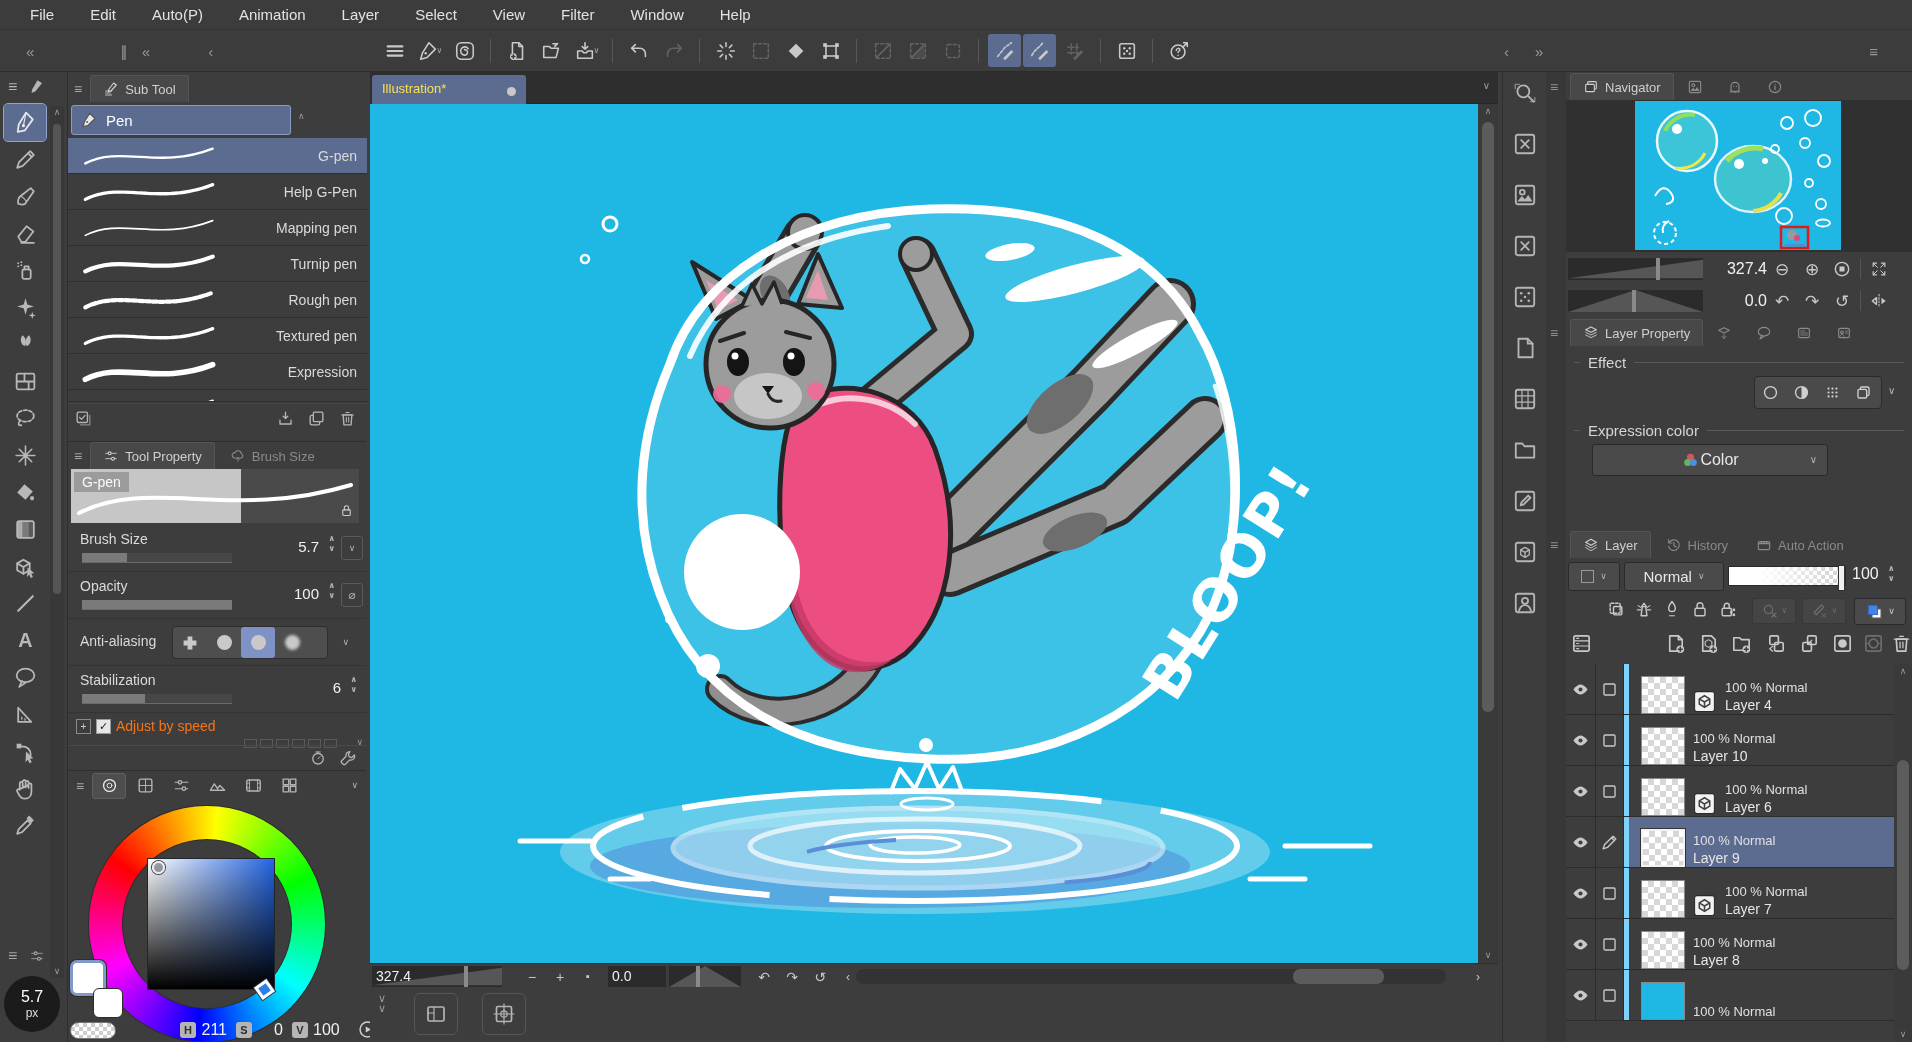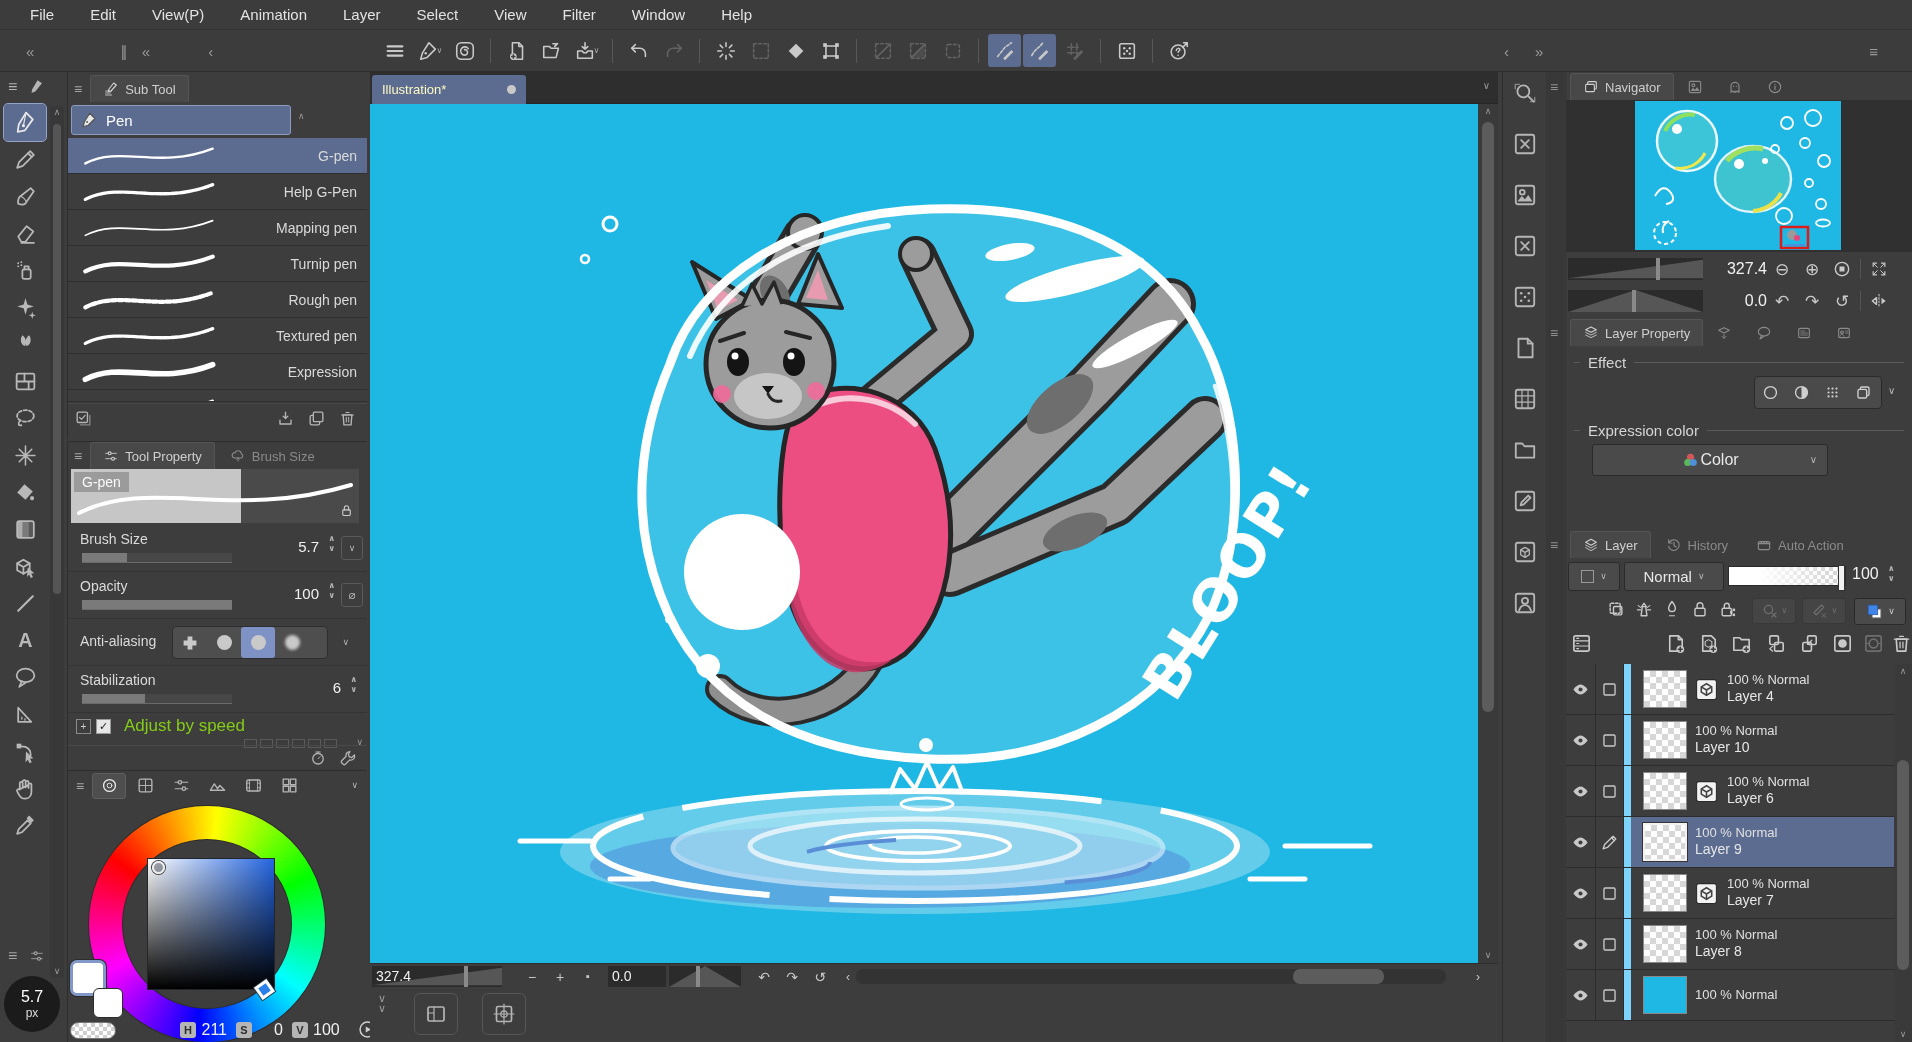--- a/index.html
+++ b/index.html
@@ -76,21 +76,21 @@
 .aagroup{position:absolute;left:104px;top:6px;width:156px;height:33px;background:#4e4e4e;border:1px solid #2e2e2e;border-radius:4px;display:flex}
 .aacell{width:34px;height:31px;display:flex;align-items:center;justify-content:center}
 .aacell.sel{background:#7f92c6;border-radius:3px}
 .aacell .c{width:15px;height:15px;border-radius:50%;background:#c9c9c9}
 .aacell .c.b1{filter:blur(.7px)}
 .aacell .c.b2{filter:blur(1.6px)}
 .aa-dd{position:absolute;right:18px;top:18px;font-size:9px;color:#b5b5b5}
 .adjrow{position:absolute;left:0;top:271px;width:299px;height:26px;display:flex;align-items:center;gap:5px;padding-left:8px}
 .pbox{width:15px;height:15px;border:1px solid #8a8a8a;display:flex;align-items:center;justify-content:center;font-size:10px;color:#cfcfcf}
 .cbox{width:15px;height:15px;background:#e6e6e6;border:1px solid #999;display:flex;align-items:center;justify-content:center;font-size:11px;color:#222;font-weight:bold}
-.adjlabel{font-size:17px;color:#84cc16;margin-left:8px}
+.adjlabel{font-size:14px;color:#f97316;margin-left:0}
 .tp-minirow{position:absolute;left:0;top:297px;width:299px;height:10px;overflow:hidden;display:flex;gap:3px;justify-content:flex-end;padding-right:30px}
 .tp-minirow b{width:13px;height:9px;border:1px solid #5a5a5a}
 .tpscroll{position:absolute;right:3px;top:296px;font-size:9px;color:#9a9a9a}
 .tp-footer{position:absolute;left:0;bottom:0;width:299px;height:25px;border-top:1px solid #4a4a4a;display:flex;justify-content:flex-end;align-items:center;gap:12px;padding-right:10px;color:#b5b5b5}
 .tp-footer svg{width:18px;height:18px}
 
 #color-strip{position:absolute;left:67px;top:698px;width:299px;height:30px;border-left:1px solid #2e2e2e;border-top:1px solid #2e2e2e;display:flex;align-items:center}
 #color-strip .pt-menu{margin:0 8px}
 .ctab{width:34px;height:26px;display:flex;align-items:center;justify-content:center;color:#b5b5b5}
 .ctab svg{width:19px;height:19px}
@@ -116,21 +116,21 @@
 .hsv .play svg{width:21px;height:21px}
 
 #brush-ind{position:absolute;left:0;top:868px;width:66px;height:102px}
 #brush-ind .hdr{display:flex;gap:12px;padding:8px 0 0 8px;color:#a5a5a5}
 #brush-ind .hdr svg{width:16px;height:16px}
 .bi-circle{position:absolute;left:4px;top:36px;width:56px;height:56px;border-radius:50%;background:#1b1b1b;display:flex;flex-direction:column;align-items:center;justify-content:center;color:#fff}
 .bi-circle .v{font-size:16px}.bi-circle .u{font-size:12px;color:#ddd}
 
 #canvas-region{position:absolute;left:370px;top:72px;width:1128px;height:916px;background:#2e2e2e}
 .doc-tabbar{position:absolute;left:0;top:0;width:1128px;height:32px;background:#2e2e2e;border-bottom:1px solid #262626}
-.doc-tab{position:absolute;left:2px;top:3px;width:154px;height:29px;background:#5c6c91;border-radius:3px 3px 0 0;display:flex;align-items:center;padding:0 10px;font-size:13px;color:#fef9c3}
+.doc-tab{position:absolute;left:2px;top:3px;width:154px;height:29px;background:#5c6c91;border-radius:3px 3px 0 0;display:flex;align-items:flex-end;padding:8px 10px;font-size:13px;color:#fde047}
 .doc-tab .dot{margin-left:auto;width:9px;height:9px;border-radius:50%;background:#c9c9c9}
 .doc-dd{position:absolute;right:8px;top:9px;font-size:10px;color:#999}
 .canvas-view{position:absolute;left:0;top:32px;width:1108px;height:859px;background:#1fb8e4;overflow:hidden}
 .vscroll{position:absolute;left:1108px;top:32px;width:20px;height:859px;background:#3a3a3a}
 .vscroll .up{position:absolute;top:3px;width:20px;text-align:center;font-size:9px;color:#9a9a9a}
 .vscroll .dn{position:absolute;bottom:3px;width:20px;text-align:center;font-size:9px;color:#9a9a9a}
 .vscroll .thumb{position:absolute;left:4px;top:18px;width:12px;height:590px;background:#5c5c5c;border-radius:6px}
 .canvas-bar{position:absolute;left:0;top:891px;width:1128px;height:25px;background:#3d3d3d;border-top:1px solid #2e2e2e;color:#c9c9c9}
 .rampbox{position:absolute;top:2px;height:21px;background:#2b2b2b;overflow:hidden}
 .rampbox .ramp{position:absolute;inset:0;background:#565656;clip-path:polygon(0 92%,100% 8%,100% 92%)}
@@ -196,21 +196,21 @@
 .ccombo .dd{font-size:9px}
 .new-row{position:absolute;left:0;top:98px;width:346px;height:34px;color:#c9c9c9}
 .new-row .li{position:absolute;top:4px;width:26px;display:flex;justify-content:center}
 .new-row svg{width:23px;height:23px}
 .new-row .dis{color:#6e6e6e}
 .layer-list{position:absolute;left:0;top:134px;width:328px;height:378px;overflow:hidden;background:#3d3d3d}
 .lrow{height:51px;display:flex;border-bottom:1px solid #2c2c2c}
 .lcell{width:30px;display:flex;align-items:center;justify-content:center;border-right:1px solid #2c2c2c;color:#c9c9c9}
 .lcell.lcb{width:28px}
 .lcell svg{width:19px;height:19px}
-.lmain{flex:1;display:flex;align-items:center;border-left:7px solid #7dd3fc}
+.lmain{flex:1;display:flex;align-items:flex-end;border-left:5px solid #7dd3fc}
 .lthumb{width:44px;height:38px;margin-left:12px;border:1px solid #888;flex:none;
  background:linear-gradient(45deg,#d7d7d7 25%,transparent 25%,transparent 75%,#d7d7d7 75%),linear-gradient(45deg,#d7d7d7 25%,#fff 25%,#fff 75%,#d7d7d7 75%);background-size:12px 12px;background-position:0 0,6px 6px;background-color:#fff}
 .lbadge{display:none;width:25px;height:25px;margin-left:7px;flex:none}
 .lrow.hasb .lbadge{display:block}
 .ltext{margin-left:8px;line-height:1.25}
 .ltext .l1{font-size:13px;color:#e0e0e0}
 .ltext .l2{font-size:14px;color:#e6e6e6}
 .lrow.sel .lmain{background:#5c6c91}
 .lrow.sel .lthumb{border:2px solid #f2f2f2;outline:1px solid #333}
 .lrow.cyan .lthumb{background:#1fb8e4}
@@ -218,21 +218,21 @@
 .layer-scroll .up{position:absolute;top:3px;width:18px;text-align:center;font-size:9px;color:#9a9a9a}
 .layer-scroll .dn{position:absolute;bottom:3px;width:18px;text-align:center;font-size:9px;color:#9a9a9a}
 .layer-scroll .thumb{position:absolute;left:3px;top:96px;width:12px;height:210px;background:#5c5c5c;border-radius:6px}
 </style>
 </head>
 <body>
 
 <div id="menubar">
     <div class="mitem">File</div>
     <div class="mitem">Edit</div>
-    <div class="mitem">View(P)</div>
+    <div class="mitem">Auto(P)</div>
     <div class="mitem">Animation</div>
     <div class="mitem">Layer</div>
     <div class="mitem">Select</div>
     <div class="mitem">View</div>
     <div class="mitem">Filter</div>
     <div class="mitem">Window</div>
     <div class="mitem">Help</div>
   </div>
 <div id="toolbar">
   <div class="tb-left">

